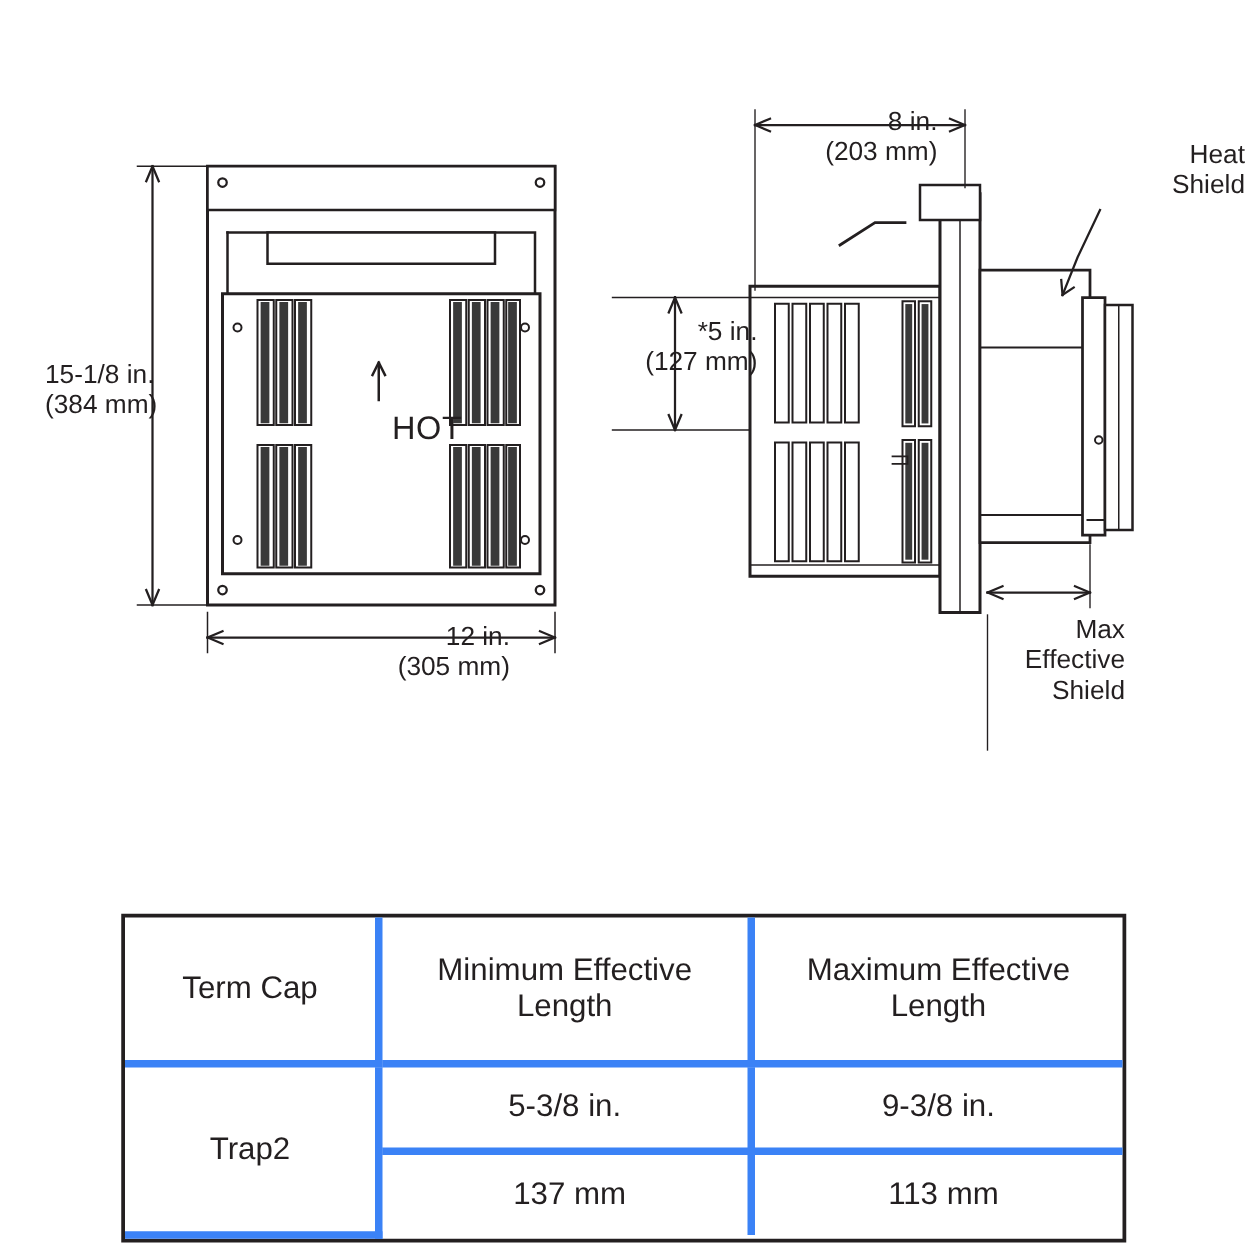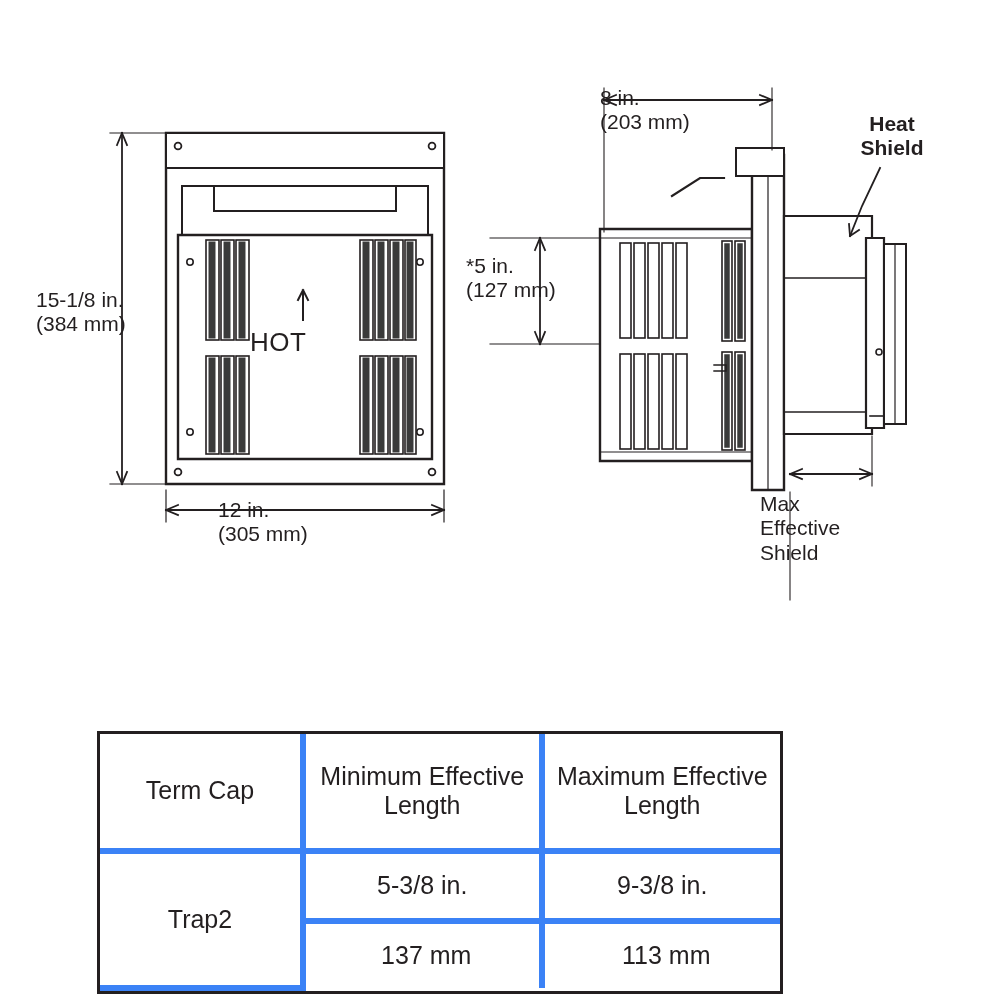--- a/index.html
+++ b/index.html
@@ -25,21 +25,21 @@
     top: 0;
     width: 1000px;
     height: 1000px;
   }
   .lbl {
     position: absolute;
     font-family: "Liberation Sans", sans-serif;
     color: #231f20;
     line-height: 1.16;
     white-space: pre;
-    text-align: left;
+    text-align: right;
   }
   
   #lbl-height {
     left: 36px;
     top: 288px;
     width: 130px;
     font-size: 21px;
     text-align: left;
   }
   #lbl-width {
@@ -62,39 +62,38 @@
     width: 150px;
     font-size: 21px;
   }
   #lbl-sidewidth {
     left: 466px;
     top: 254px;
     width: 140px;
     font-size: 21px;
   }
   #lbl-heatshield {
-    left: 832px;
+    left: 876px;
     top: 112px;
     width: 120px;
     font-size: 21px;
-    text-align: center;
-    font-weight: bold;
+    text-align: right;
   }
   #lbl-maxeff {
     left: 760px;
     top: 492px;
     width: 140px;
     font-size: 21px;
   }
   
   .table-wrap {
     position: absolute;
     left: 97px;
     top: 731px;
-    width: 686px;
+    width: 804px;
     border: 3px solid #231f20;
     box-sizing: border-box;
   }
   table.spec {
     border-collapse: collapse;
     width: 100%;
     table-layout: fixed;
   }
   table.spec td {
     border: 6px solid #3b82f6;

